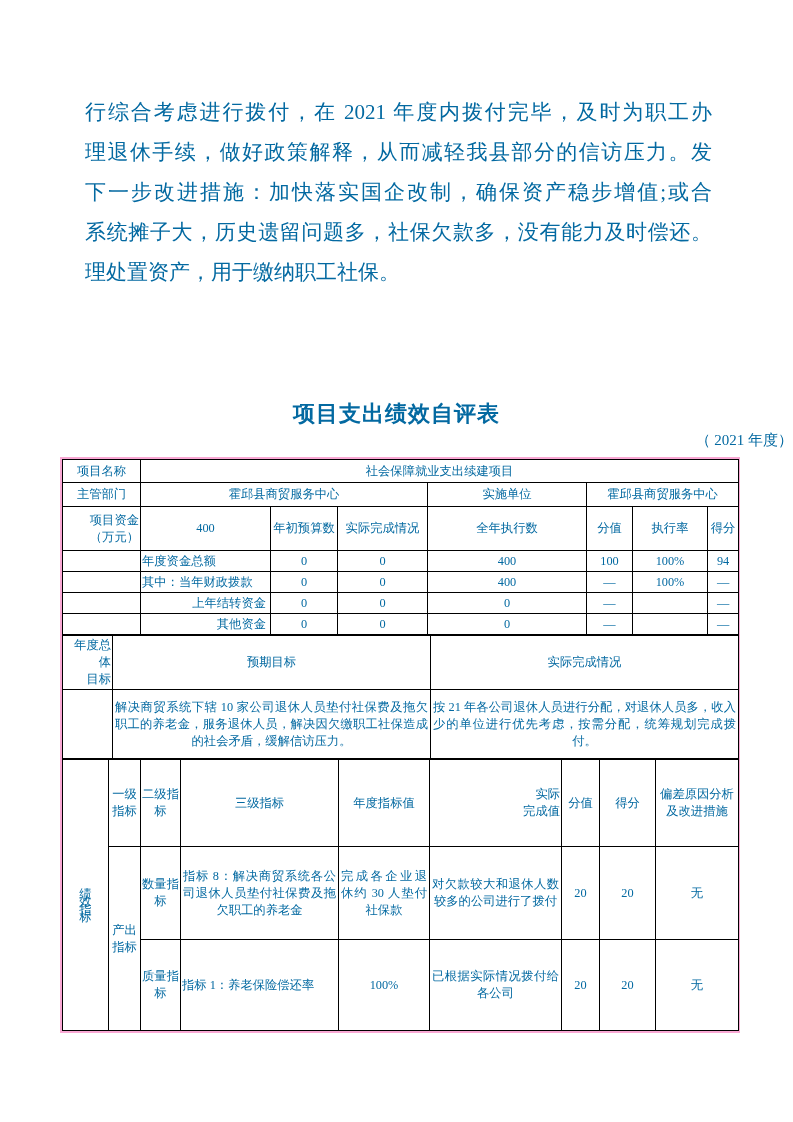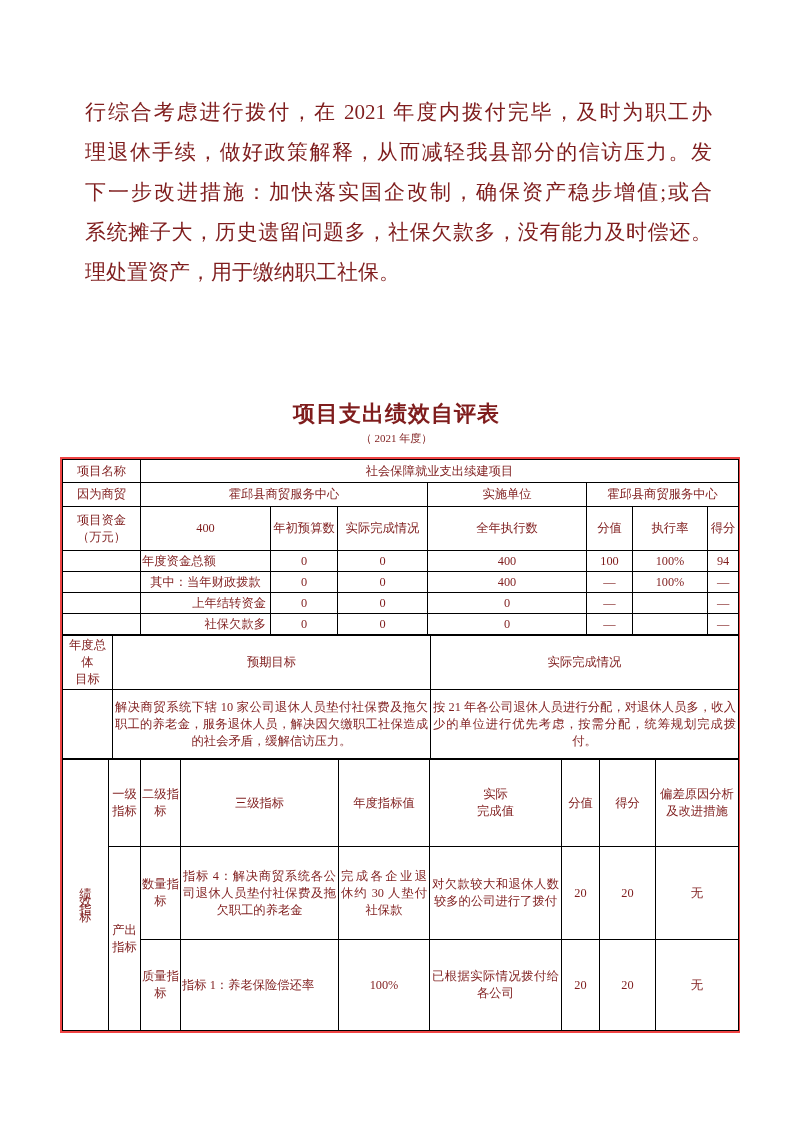--- a/index.html
+++ b/index.html
@@ -1,21 +1,21 @@
 <!DOCTYPE html>
 <html><head>
 <meta charset="utf-8">
 <style>
   html, body { margin: 0; padding: 0; background: #ffffff; }
   .page {
     position: relative;
     width: 793px;
     height: 1122px;
     background: #ffffff;
-    color: #7f1d1d;
+    color: #0369a1;
     font-family: "Liberation Serif", "DejaVu Serif", serif;
     overflow: hidden;
   }
   
   .para {
     position: absolute;
     top: 92px;
     left: 85px;
     width: 627px;
     font-size: 21px;
@@ -39,31 +39,31 @@
     font-family: "Liberation Sans", "DejaVu Sans", sans-serif;
     font-weight: bold;
     font-size: 22px;
     letter-spacing: 1px;
   }
   .doc-subtitle {
     position: absolute;
     top: 431px;
     left: 0;
     width: 100%;
-    text-align: center;
-    font-size: 11px;
+    text-align: right;
+    font-size: 15px;
   }
 
   
   .tablewrap {
     position: absolute;
     top: 457px;
     left: 60px;
     width: 676px;
-    border: 2px solid #ef4444;
+    border: 2px solid #f9a8d4;
   }
   table {
     border-collapse: collapse;
     width: 100%;
     table-layout: fixed;
     font-size: 12.3px;
   }
   td {
     border: 1px solid #000;
     padding: 1px;
@@ -75,24 +75,24 @@
   .h24 { height: 23px; }
   .h25 { height: 24px; }
   .h45 { height: 44px; }
   .h22 { height: 21px; }
   .h29 { height: 28px; }
   .h70 { height: 69px; }
   .h88 { height: 87px; }
   .h94 { height: 93px; }
   .h92 { height: 91px; }
 
-  .prel { white-space: pre-line; }
+  .prel { white-space: pre-line; text-align: right; }
   .al { text-align: center; text-align-last: left; }
   .ar { text-align: right; padding-right: 4px; }
-  .indent { text-align: center; }
+  .indent { text-align: left; }
   .jc { text-align: justify; text-align-last: center; padding: 2px 2px; }
   .vert span {
     writing-mode: vertical-rl;
     text-orientation: upright;
     letter-spacing: 8px;
     display: inline-block;
     line-height: 14px;
   }
 </style>
 </head>
@@ -123,21 +123,21 @@
           <col style="width:46px">
           <col style="width:75px">
           <col style="width:31px">
       </colgroup>
       <tbody>
           <tr class="h24">
         <td>项目名称</td>
         <td colspan="7">社会保障就业支出续建项目</td>
       </tr>
       <tr class="h25">
-        <td>因为商贸</td>
+        <td>主管部门</td>
         <td colspan="3">霍邱县商贸服务中心</td>
         <td>实施单位</td>
         <td colspan="3">霍邱县商贸服务中心</td>
       </tr>
       <tr class="h45">
         <td class="prel">项目资金
 （万元）</td>
         <td>400</td>
         <td>年初预算数</td>
         <td>实际完成情况</td>
@@ -171,21 +171,21 @@
         <td class="ar">上年结转资金</td>
         <td>0</td>
         <td>0</td>
         <td>0</td>
         <td>—</td>
         <td></td>
         <td>—</td>
       </tr>
       <tr class="h22">
         <td></td>
-        <td class="ar">社保欠款多</td>
+        <td class="ar">其他资金</td>
         <td>0</td>
         <td>0</td>
         <td>0</td>
         <td>—</td>
         <td></td>
         <td>—</td>
       </tr>
     </tbody>
       </table>
 
@@ -231,21 +231,21 @@
         <td>年度指标值</td>
         <td class="prel">实际
 完成值</td>
         <td>分值</td>
         <td>得分</td>
         <td>偏差原因分析及改进措施</td>
       </tr>
       <tr class="h94">
         <td rowspan="2">产出指标</td>
         <td>数量指标</td>
-        <td class="jc">指标 4：解决商贸系统各公司退休人员垫付社保费及拖欠职工的养老金</td>
+        <td class="jc">指标 8：解决商贸系统各公司退休人员垫付社保费及拖欠职工的养老金</td>
         <td class="jc">完成各企业退休约 30 人垫付社保款</td>
         <td class="jc">对欠款较大和退休人数较多的公司进行了拨付</td>
         <td>20</td>
         <td>20</td>
         <td>无</td>
       </tr>
       <tr class="h92">
         <td>质量指标</td>
         <td class="al">指标 1：养老保险偿还率</td>
         <td>100%</td>

